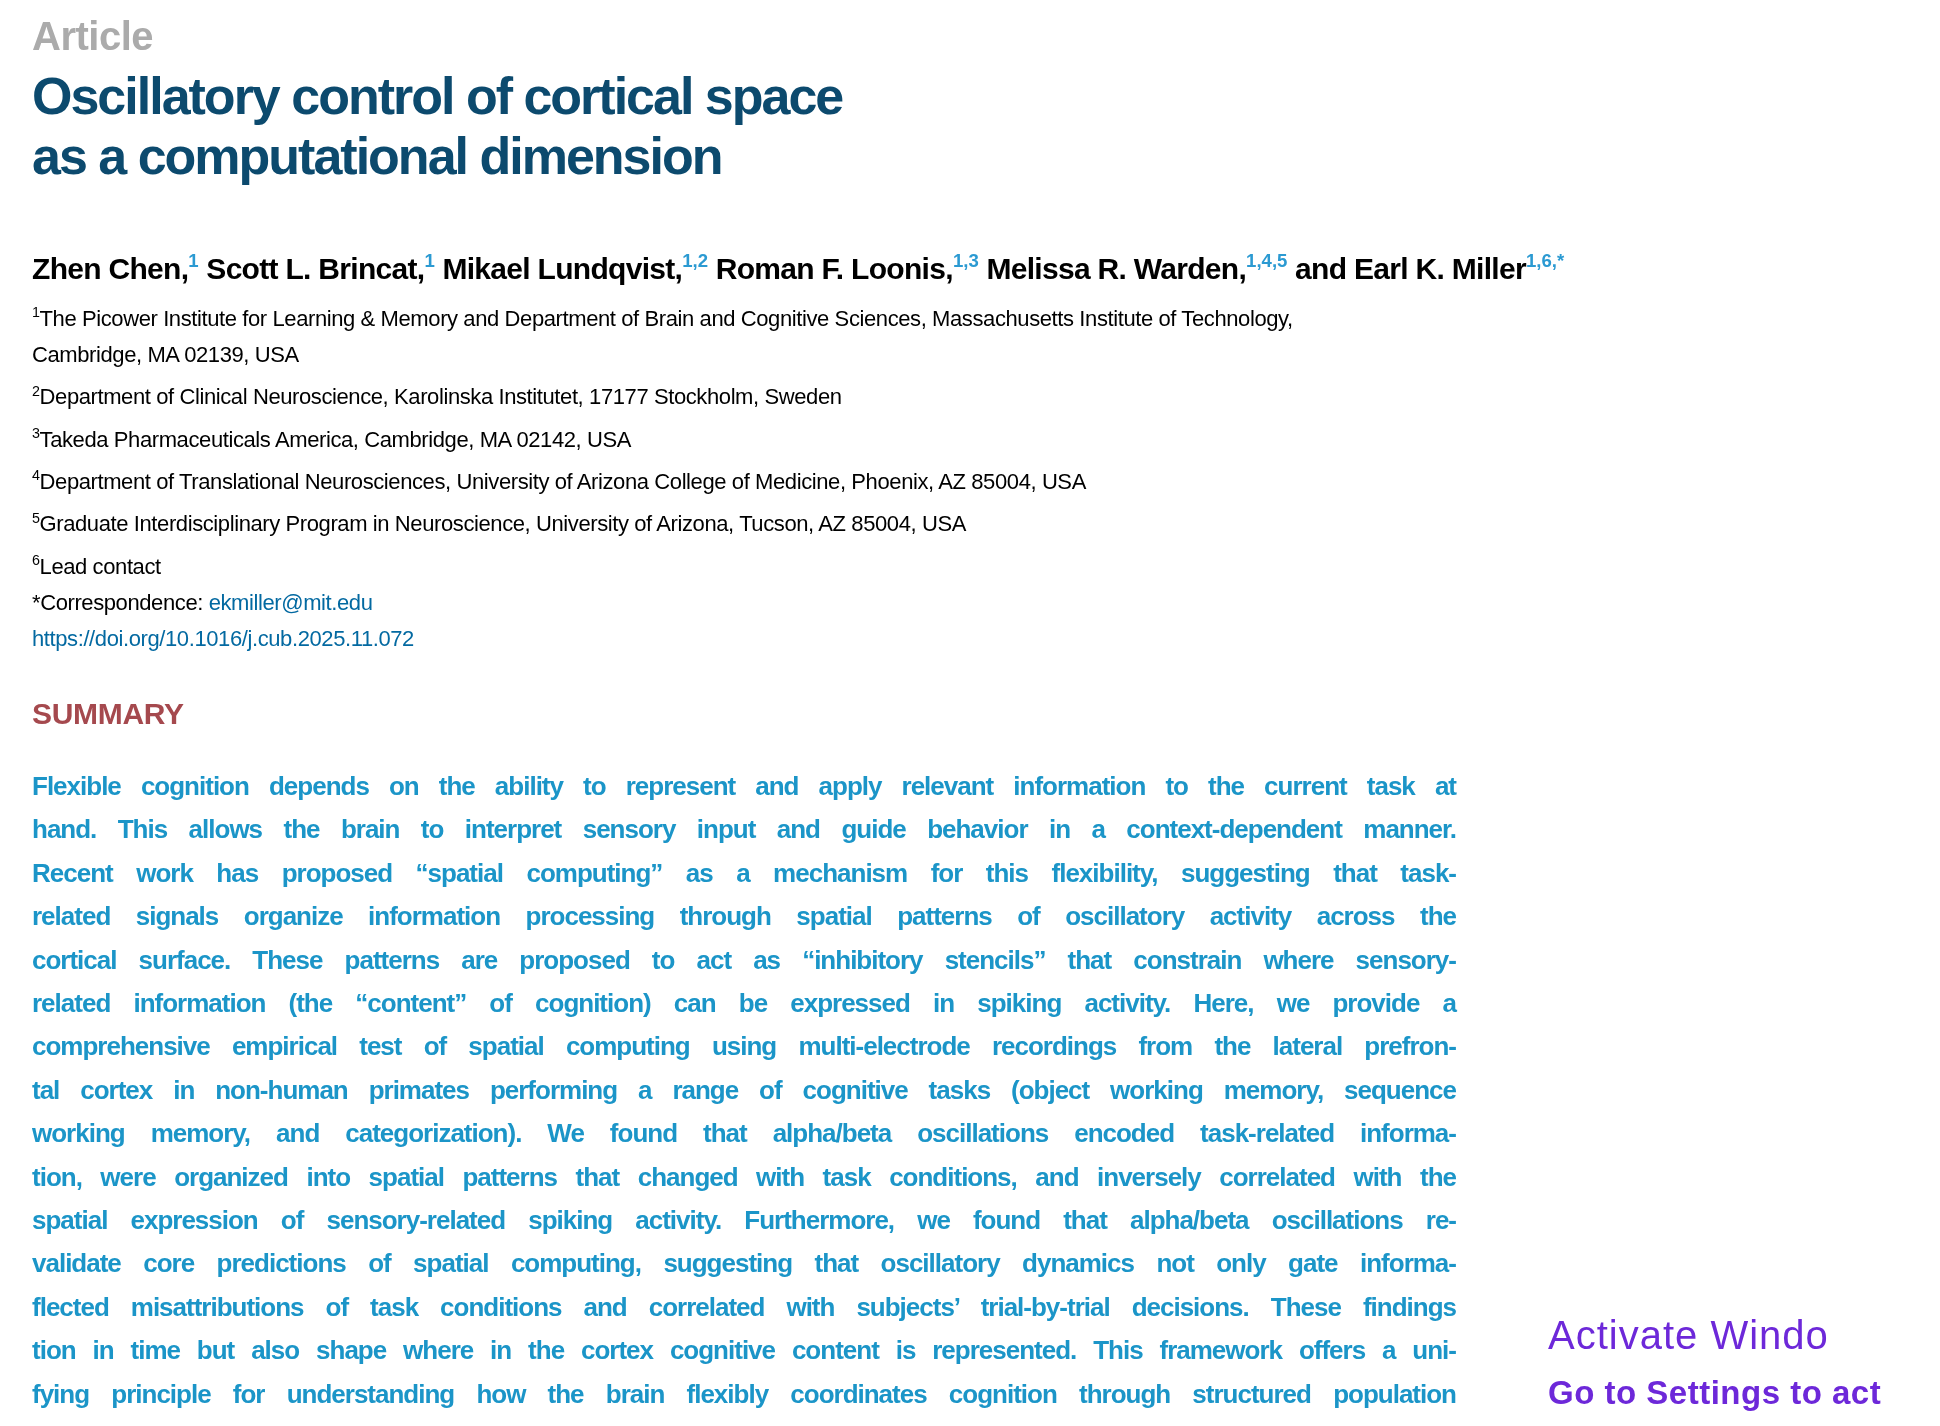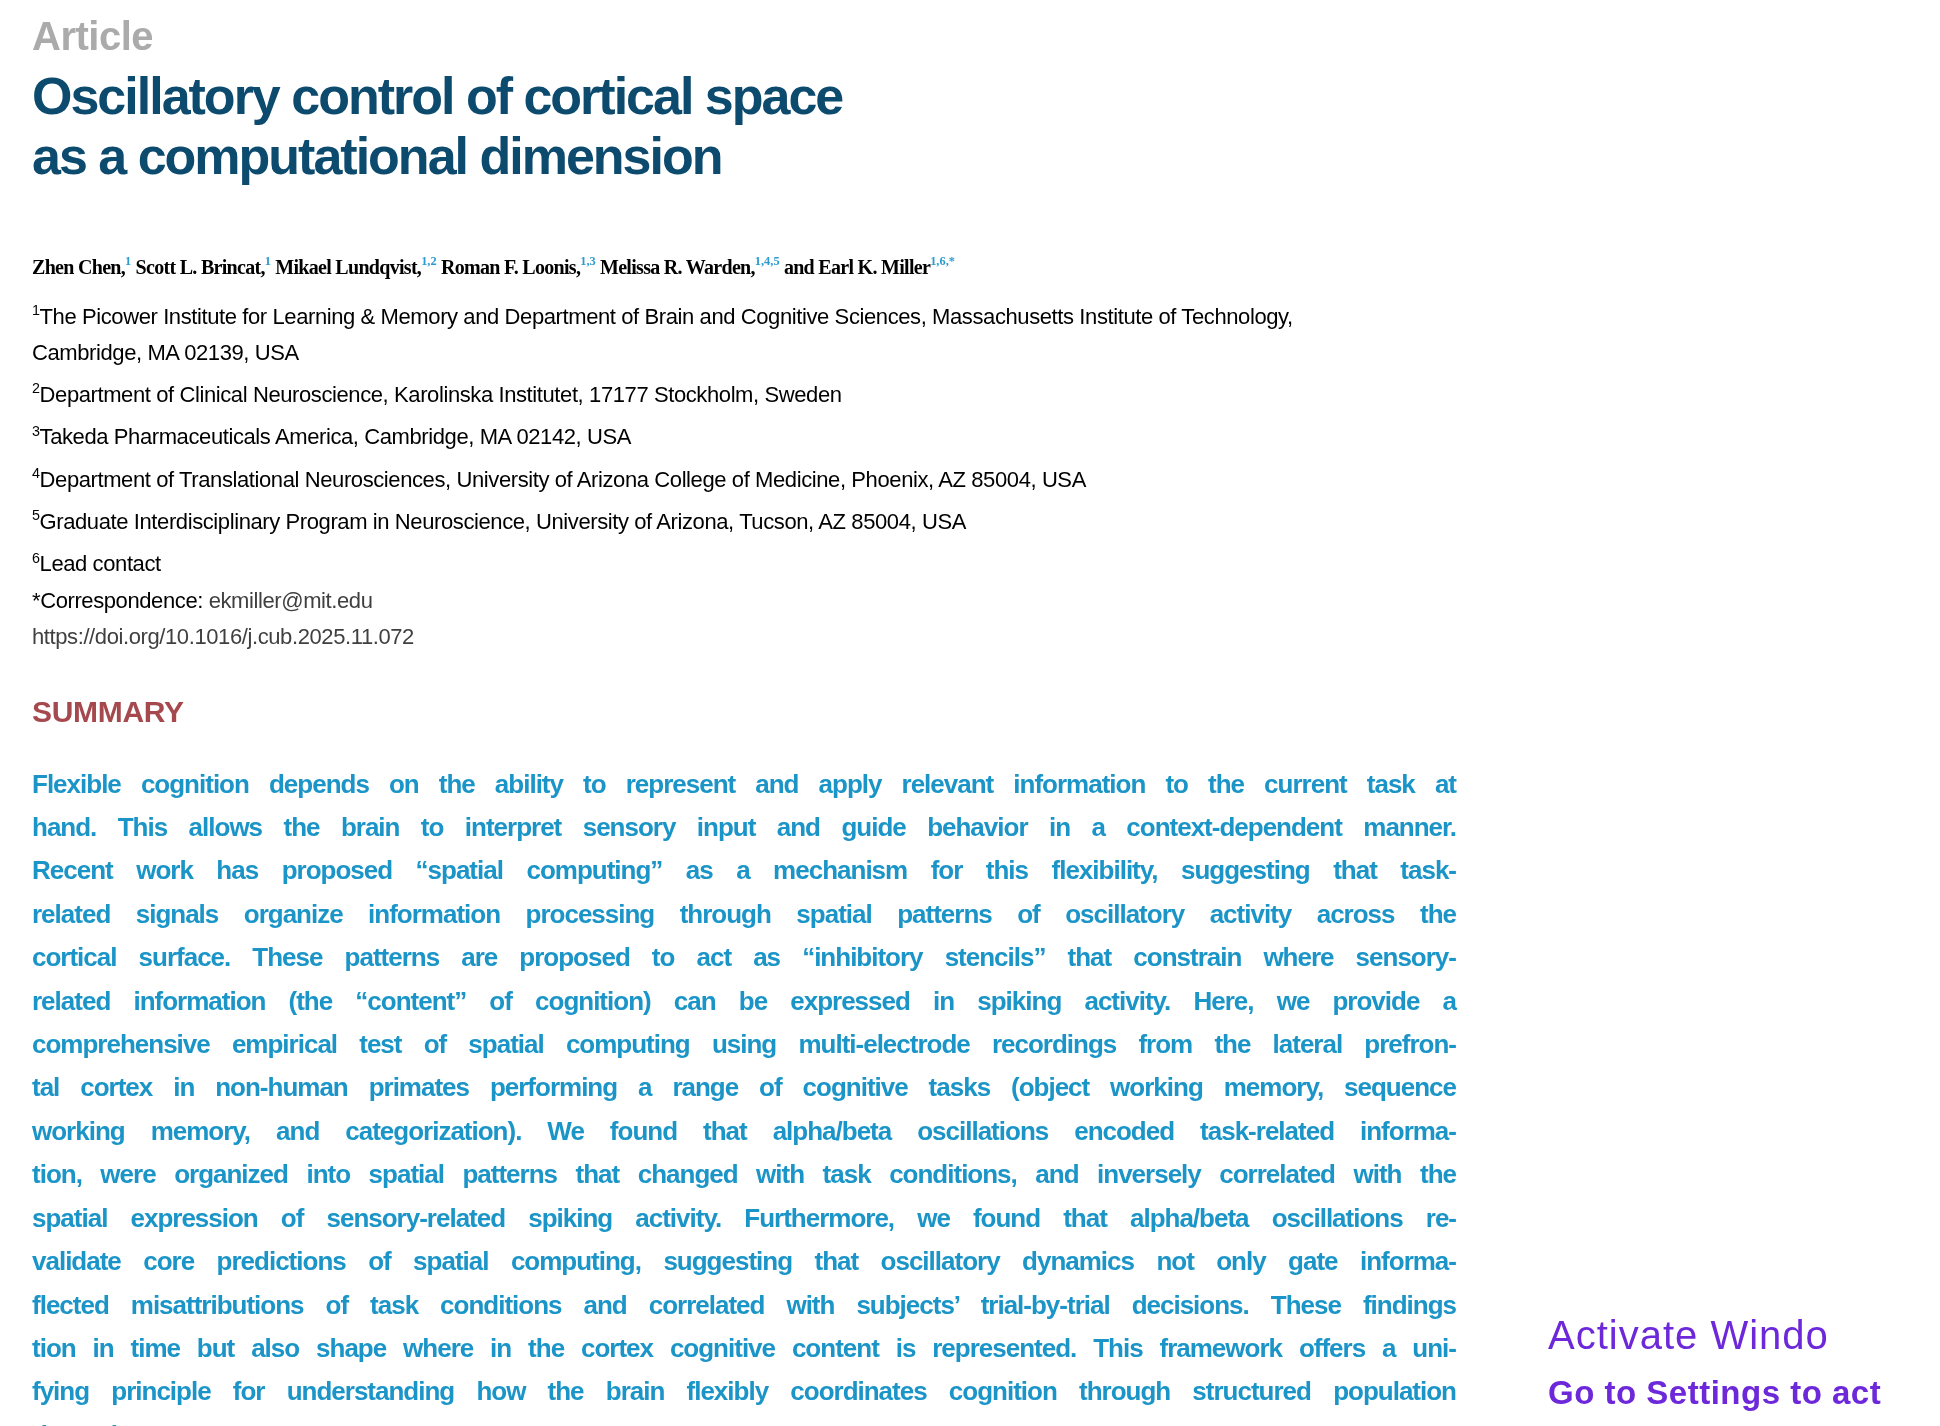--- a/index.html
+++ b/index.html
@@ -26,26 +26,25 @@
   .title {
     margin: 8px 0 0 0;
     font-size: 52px;
     line-height: 60px;
     font-weight: bold;
     color: #0c4a6e;
     letter-spacing: -2px;
   }
   .authors {
     margin-top: 60px;
-    font-size: 20px;
+    font-size: 30px;
     line-height: 32px;
     font-weight: bold;
     color: #000000;
     letter-spacing: -0.7px;
-    font-family: Liberation Serif, serif;
   }
   .authors sup, .blue-sup {
     color: #2b9ad2;
     font-size: 0.62em;
     position: relative;
     top: -0.05em;
     vertical-align: super;
     letter-spacing: 0;
   }
   .affiliations { margin-top: 10px; }
@@ -56,21 +55,21 @@
     letter-spacing: -0.4px;
     white-space: nowrap;
   }
   .aff-line sup {
     font-size: 0.65em;
     vertical-align: super;
     position: relative;
     top: -0.05em;
   }
   .link {
-    color: #404040;
+    color: #0369a1;
     text-decoration: none;
     cursor: pointer;
     text-align: right;
   }
   .summary-heading {
     margin: 40px 0 0 0;
     font-size: 30px;
     line-height: 34px;
     font-weight: bold;
     color: #a5494e;

